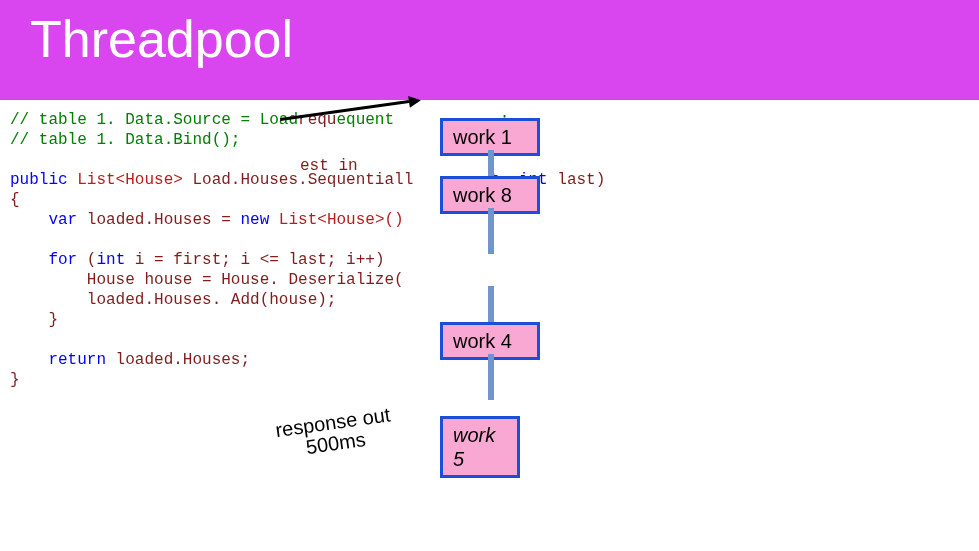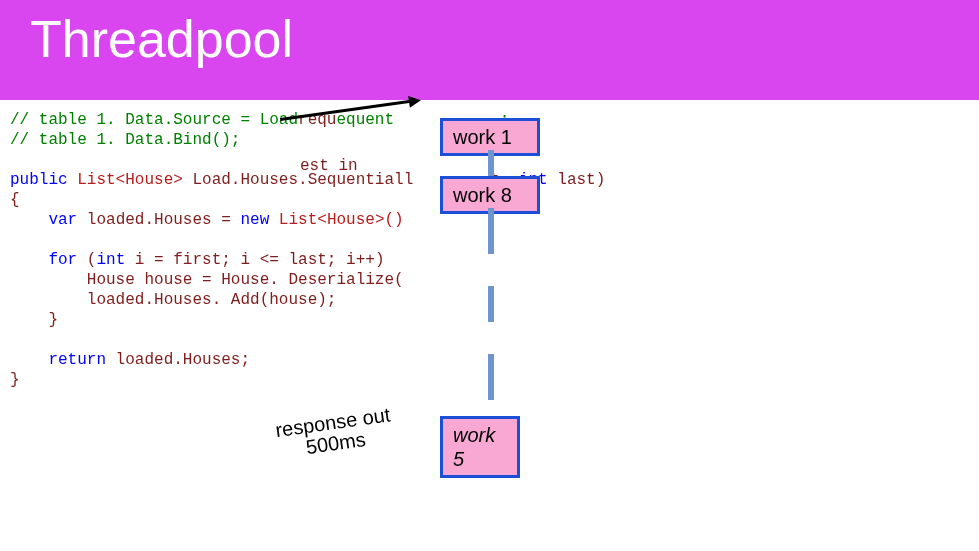--- a/index.html
+++ b/index.html
@@ -124,20 +124,23 @@
   </div>
   <div class="connector" style="left:488px; top:50px; height:26px;"></div>
 
   <div class="workbox" style="left:440px; top:76px; width:100px;">
     <span>work 8</span>
   </div>
   <div class="connector" style="left:488px; top:108px; height:46px;"></div>
 
   <div class="connector" style="left:488px; top:186px; height:36px;"></div>
 
+  <div class="workbox" style="left:440px; top:222px; width:100px;">
+    <span>work 4</span>
+  </div>
   <div class="connector" style="left:488px; top:254px; height:46px;"></div>
 
   <div class="workbox" style="left:440px; top:316px; width:80px;font-style:italic;">
     <span>work 5</span>
   </div>
 
   <div class="rot-label" style="left:280px; top:320px;">
     <div>response out</div>
     <div>500ms</div>
   </div>

